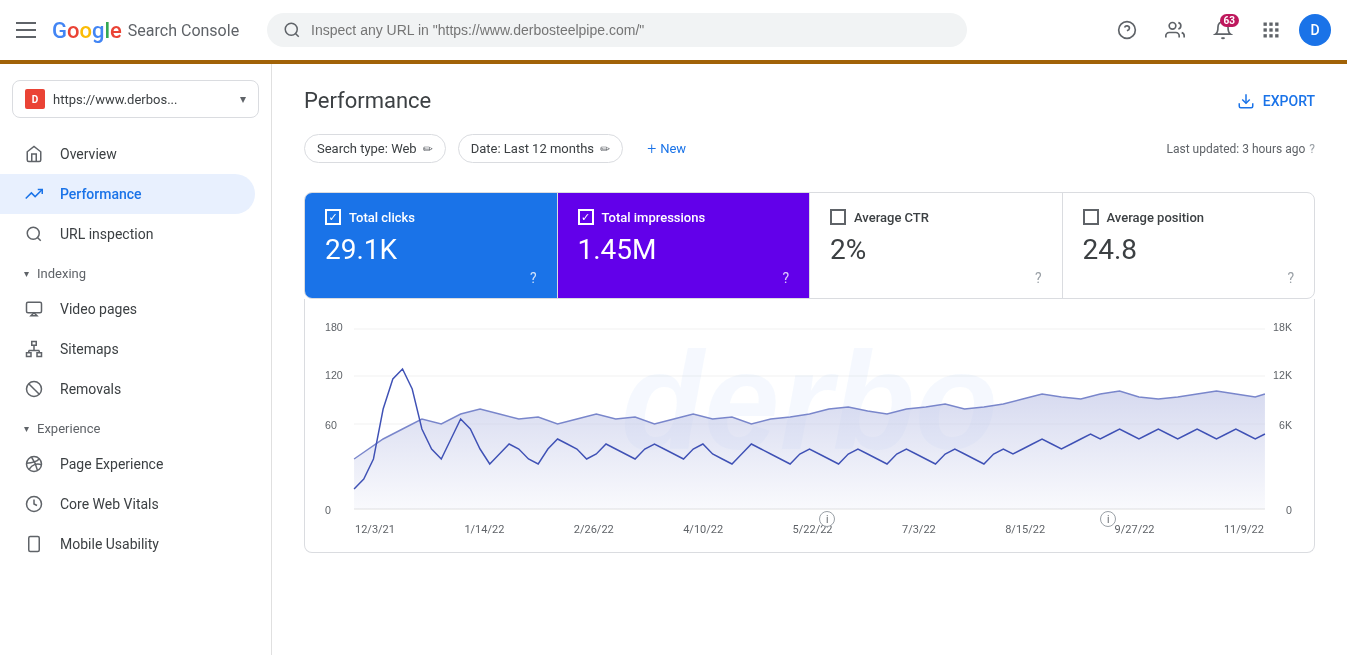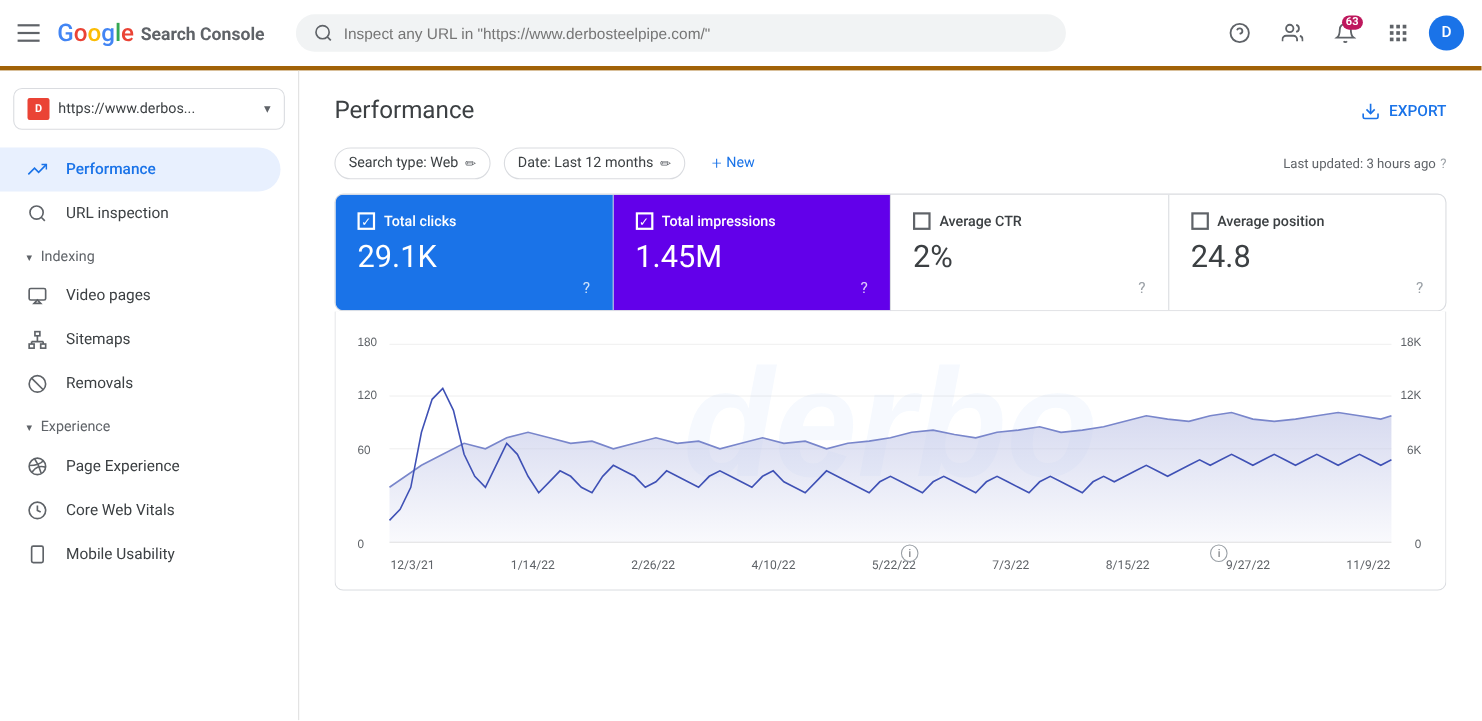--- a/index.html
+++ b/index.html
@@ -11,21 +11,21 @@
       border-bottom: 4px solid #a16207; background: #fff; flex-shrink: 0;
     }
     .menu-icon { cursor: pointer; display: flex; flex-direction: column; gap: 5px; margin-right: 16px; }
     .menu-icon span { display: block; width: 20px; height: 2px; background: #5f6368; }
     .logo { display: flex; align-items: center; gap: 6px; margin-right: 12px; white-space: nowrap; }
     .logo-g { font-size: 22px; font-weight: 500; }
     .logo-g .g-blue { color: #4285F4; }
     .logo-g .g-red { color: #EA4335; }
     .logo-g .g-yellow { color: #FBBC05; }
     .logo-g .g-green { color: #34A853; }
-    .logo-text { font-size: 16px; color: #5f6368; font-weight: 700; }
+    .logo-text { font-size: 16px; color: #5f6368; font-weight: 400; }
     .search-bar {
       flex: 1; max-width: 700px; margin: 4px 16px;
       display: flex; align-items: center;
       background: #f1f3f4; border-radius: 24px; padding: 8px 16px; gap: 10px;
     }
     .search-bar svg { color: #5f6368; flex-shrink: 0; }
     .search-bar input {
       border: none; background: transparent; outline: none; font-size: 14px;
       color: #3c4043; width: 100%;
     }
@@ -78,21 +78,21 @@
     
     .main-content { flex: 1; overflow-y: auto; padding: 24px 32px; }
 
     .page-header { display: flex; align-items: center; justify-content: space-between; margin-bottom: 20px; }
     .page-title { font-size: 22px; color: #3c4043; font-weight: 400; }
     .export-btn {
       display: flex; align-items: center; gap: 8px;
       font-size: 14px; color: #1a73e8; cursor: pointer; font-weight: 500;
     }
 
-    .filter-bar { display: flex; align-items: center; gap: 12px; margin-bottom: 12px; flex-wrap: wrap; }
+    .filter-bar { display: flex; align-items: center; gap: 12px; margin-bottom: 28px; flex-wrap: wrap; }
     .filter-chip {
       display: flex; align-items: center; gap: 6px;
       border: 1px solid #dadce0; border-radius: 16px; padding: 6px 12px;
       font-size: 13px; color: #3c4043; cursor: pointer;
     }
     .filter-chip .edit-icon { font-size: 12px; color: #5f6368; }
     .new-btn {
       display: flex; align-items: center; gap: 4px;
       font-size: 13px; color: #1a73e8; cursor: pointer; padding: 6px 12px;
     }
@@ -203,20 +203,29 @@
 
 <div class="app-body">
 
   <div class="sidebar">
     <div class="property-selector">
       <div class="property-favicon">D</div>
       <span class="property-url">https://www.derbos...</span>
       <span class="property-chevron">▾</span>
     </div>
 
+    <div class="nav-item">
+      <span class="nav-icon">
+        <svg width="18" height="18" viewBox="0 0 24 24" fill="none" stroke="#5f6368" stroke-width="2">
+            <path d="M3 9l9-7 9 7v11a2 2 0 0 1-2 2H5a2 2 0 0 1-2-2z"></path>
+            <polyline points="9 22 9 12 15 12 15 22"></polyline>
+          </svg>
+      </span>
+      <span>Overview</span>
+    </div>
 
     <div class="nav-item active">
       <span class="nav-icon">
         <svg width="18" height="18" viewBox="0 0 24 24" fill="none" stroke="#1a73e8" stroke-width="2">
             <polyline points="23 6 13.5 15.5 8.5 10.5 1 18"></polyline>
             <polyline points="17 6 23 6 23 12"></polyline>
           </svg>
       </span>
       <span>Performance</span>
     </div>

